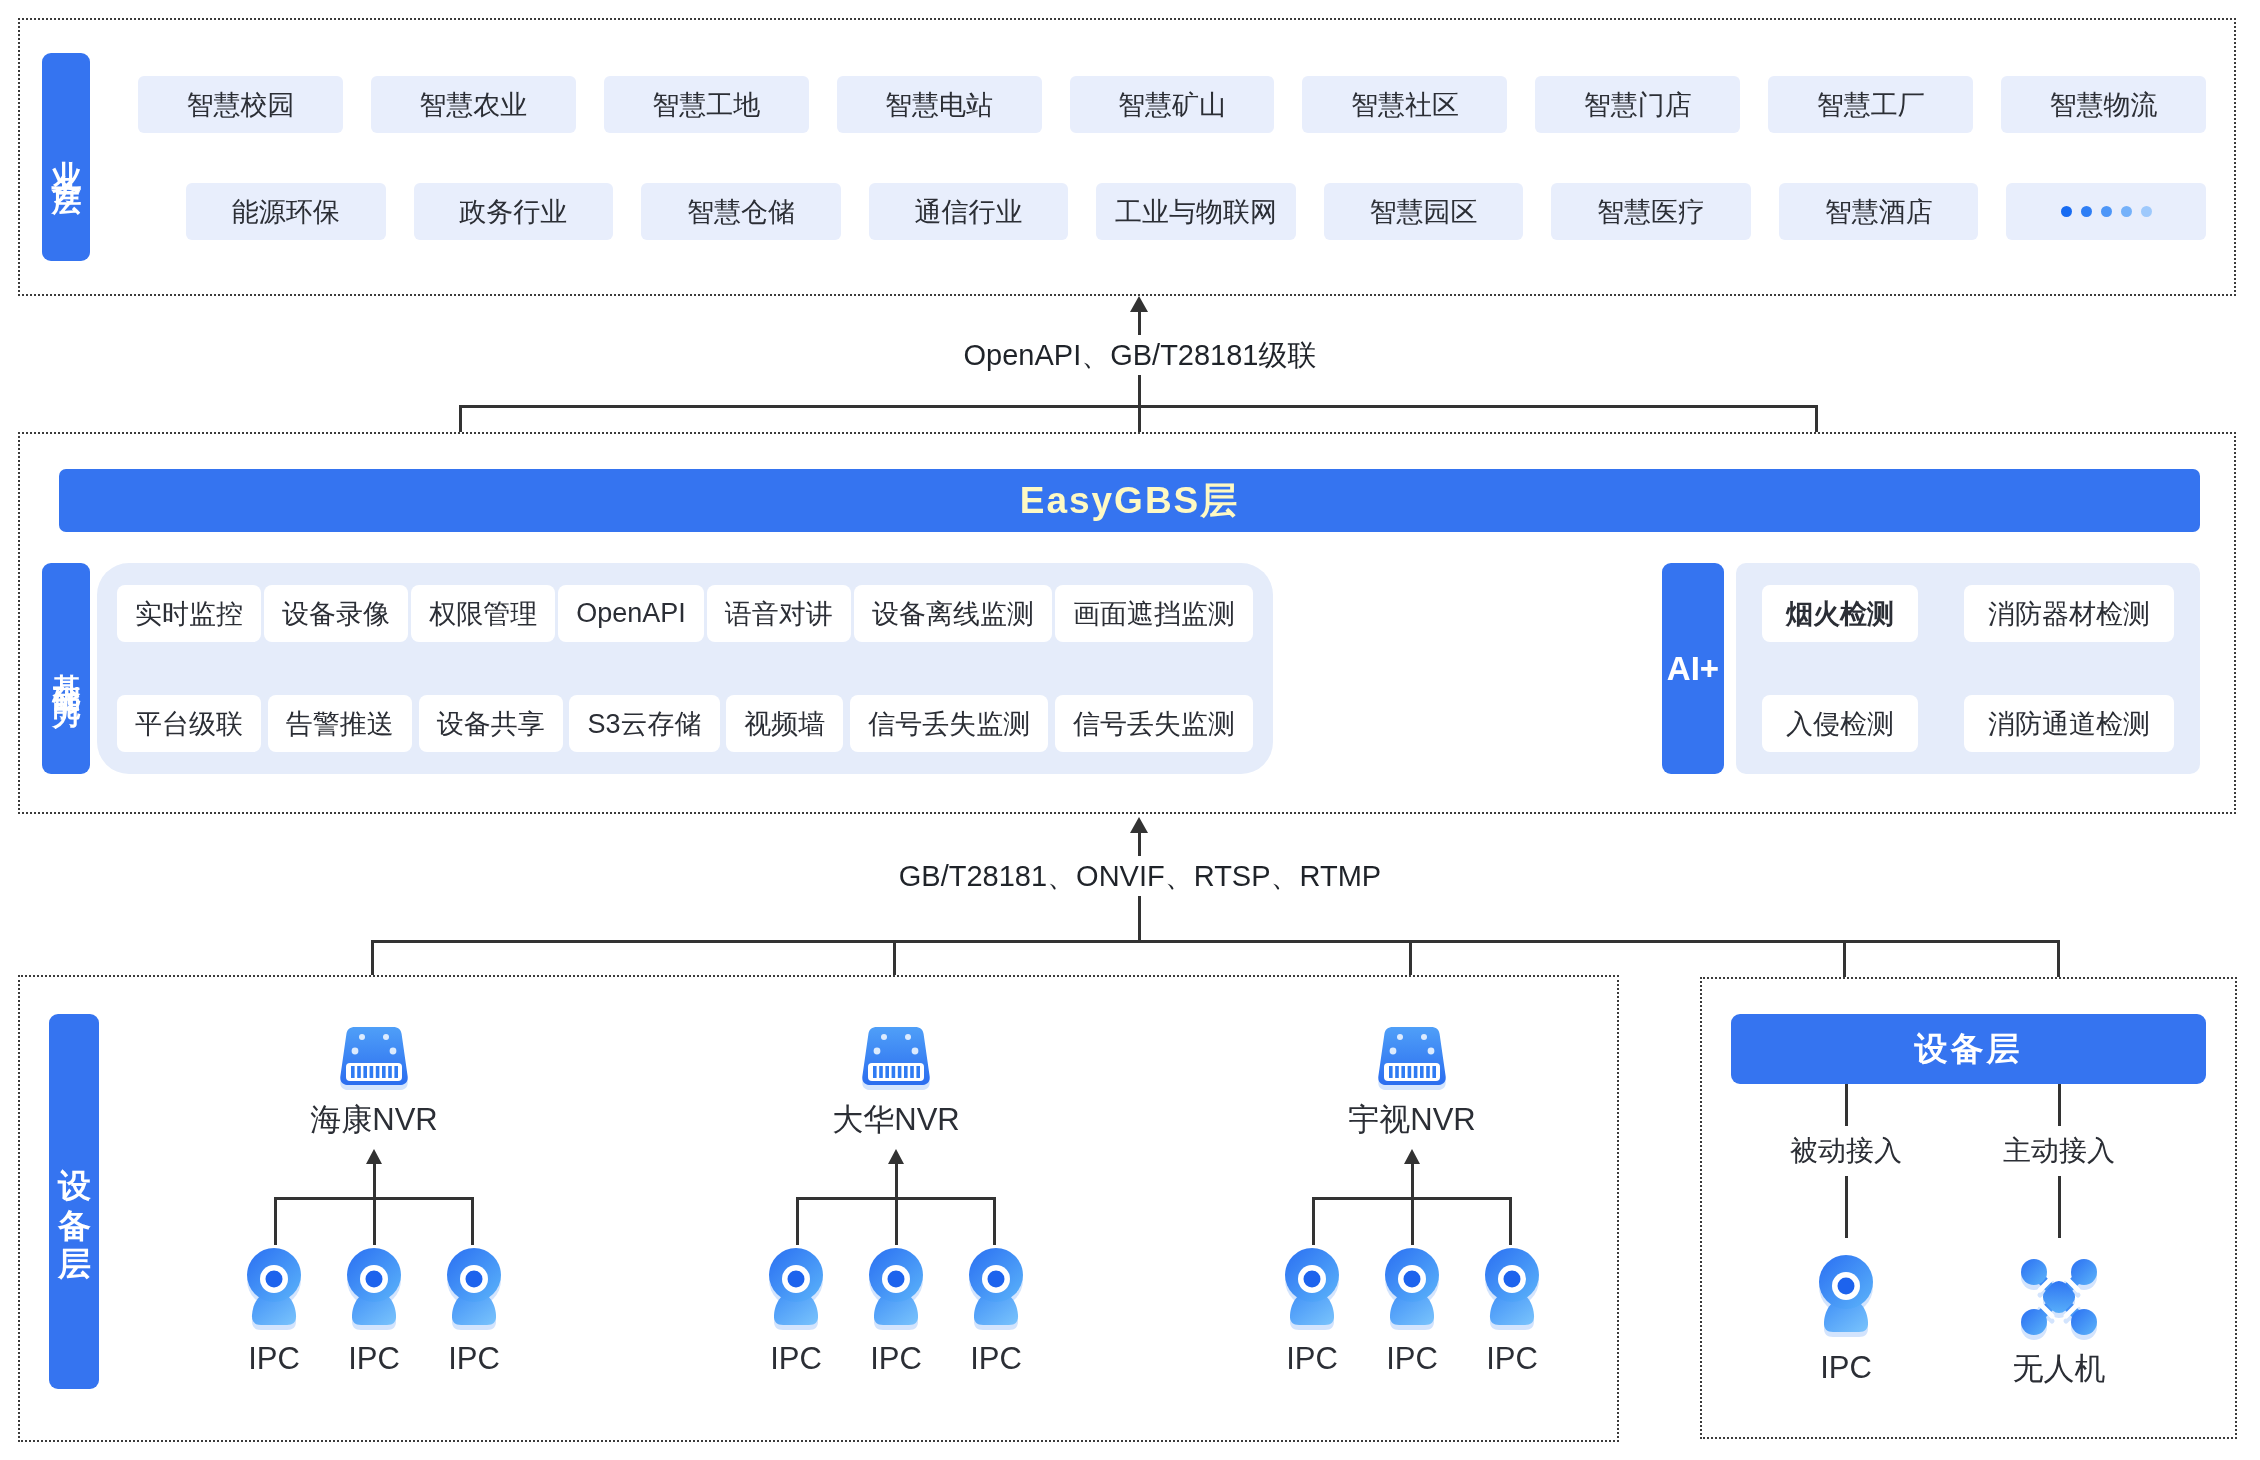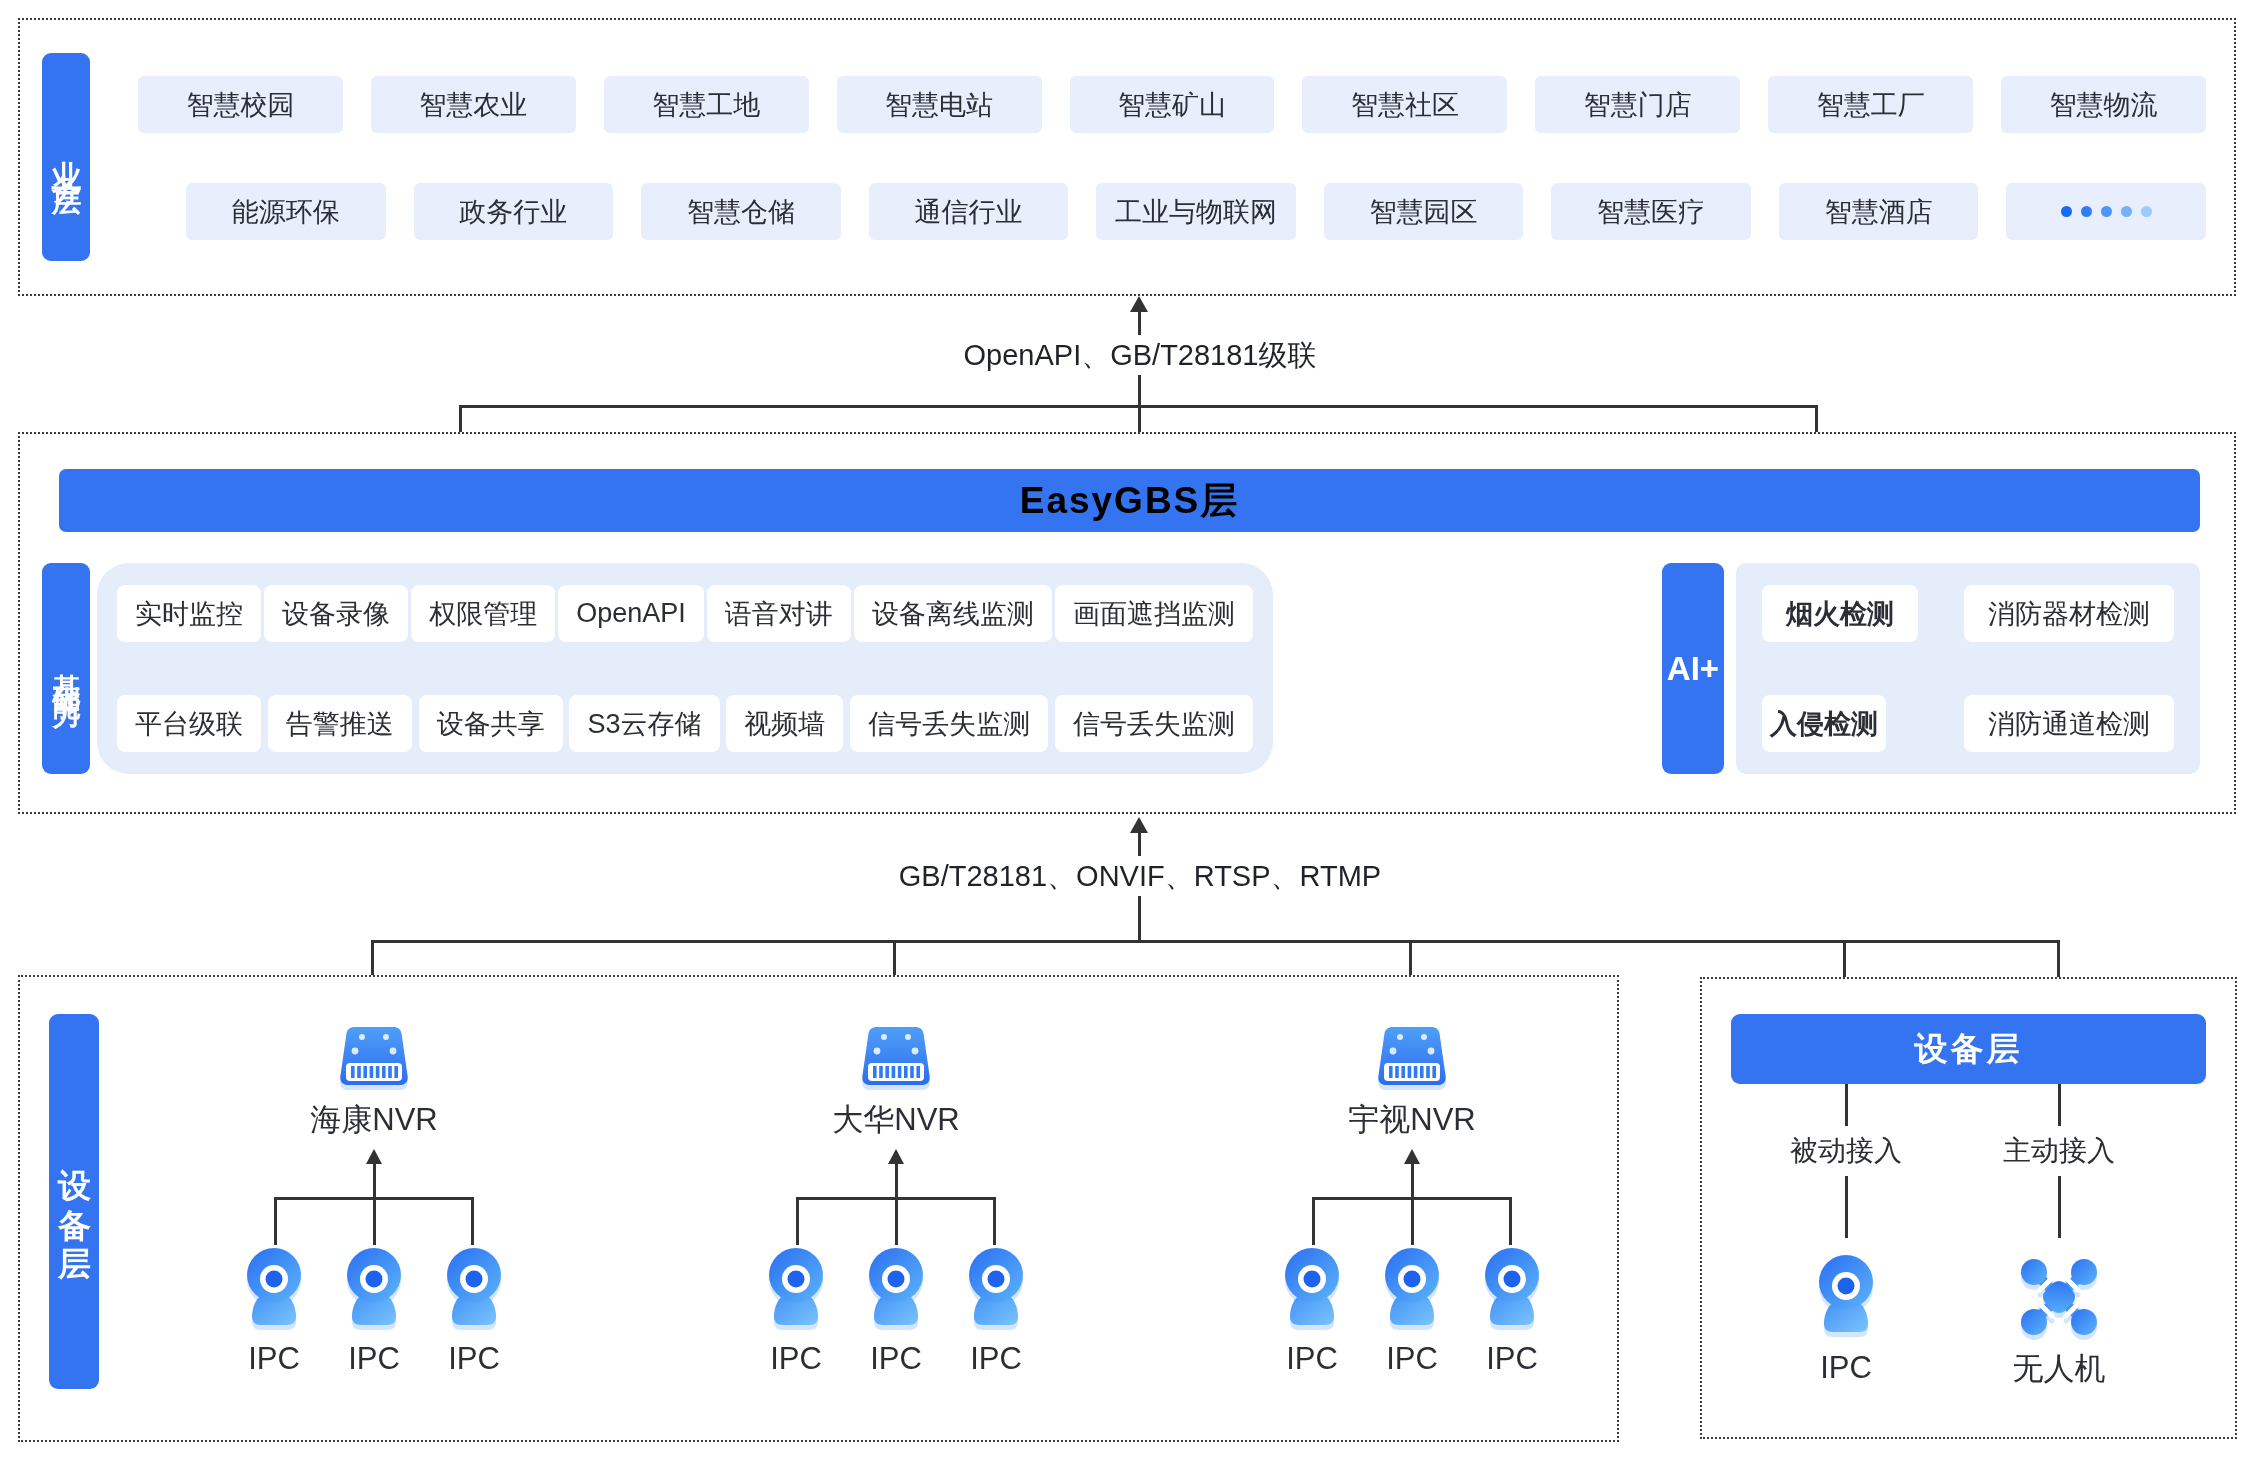--- a/index.html
+++ b/index.html
@@ -25,21 +25,21 @@
   .vl,.hl{position:absolute;background:#333;}
   .vl{width:3px;}.hl{height:3px;}
   .arrow-up{position:absolute;width:0;height:0;border-left:9px solid transparent;
             border-right:9px solid transparent;border-bottom:16px solid #333;}
   .linklabel{position:absolute;transform:translateX(-50%);background:#fff;
              padding:0 14px;font-size:29px;font-weight:500;color:#1f2329;white-space:nowrap;line-height:40px;}
   .bracket{position:absolute;border:3px solid #333;border-bottom:none;}
   
   .easybar{position:absolute;left:39px;right:34px;top:35px;height:63px;background:#3574f0;
            border-radius:7px;display:flex;align-items:center;justify-content:center;
-           color:#000000;font-size:37px;font-weight:bold;letter-spacing:2px;}
+           color:#fef9c3;font-size:37px;font-weight:bold;letter-spacing:2px;}
   .panel{position:absolute;background:#e5ecfa;border-radius:10px;padding:22px 20px;
          display:flex;flex-direction:column;justify-content:space-between;box-sizing:border-box;}
   .caprow{display:flex;justify-content:space-between;align-items:center;}
   .wchip{background:#fff;border-radius:8px;height:57px;padding:0 18px;display:flex;
          align-items:center;justify-content:center;font-size:27px;color:#2b2e35;font-weight:500;white-space:nowrap;}
   
   .group{position:absolute;top:44px;width:320px;display:flex;flex-direction:column;align-items:center;}
   .nvr-name,.dev-name{font-size:31px;color:#2b2e35;font-weight:500;}
   .uparrow{display:flex;flex-direction:column;align-items:center;margin-top:8px;}
   .uparrow .tri{width:0;height:0;border-left:8px solid transparent;border-right:8px solid transparent;
@@ -150,21 +150,21 @@
   <div class="tag" style="left:1642px;top:129px;width:62px;height:211px;">
     <span style="font-size:33px;font-weight:bold;">AI+</span>
   </div>
 
   <div class="panel" style="left:1716px;top:129px;width:464px;height:211px;padding:22px 26px;">
     <div class="caprow">
       <div class="wchip" style="padding:0 24px;font-weight:bold;">烟火检测</div>
       <div class="wchip" style="padding:0 24px;">消防器材检测</div>
     </div>
     <div class="caprow">
-      <div class="wchip" style="padding:0 8px;font-weight:bold;">入侵检测</div>
+      <div class="wchip" style="padding:0 24px;">入侵检测</div>
       <div class="wchip" style="padding:0 24px;">消防通道检测</div>
     </div>
   </div>
 </div>
 
 <div class="arrow-up" style="left:1130px;top:817px;"></div>
 <div class="vl" style="left:1138px;top:831px;height:111px;"></div>
 <div class="linklabel" style="left:1140px;top:856px;">GB/T28181、ONVIF、RTSP、RTMP</div>
 <div class="hl" style="left:371px;top:940px;width:1689px;"></div>
 <div class="vl" style="left:371px;top:940px;height:85px;"></div>

